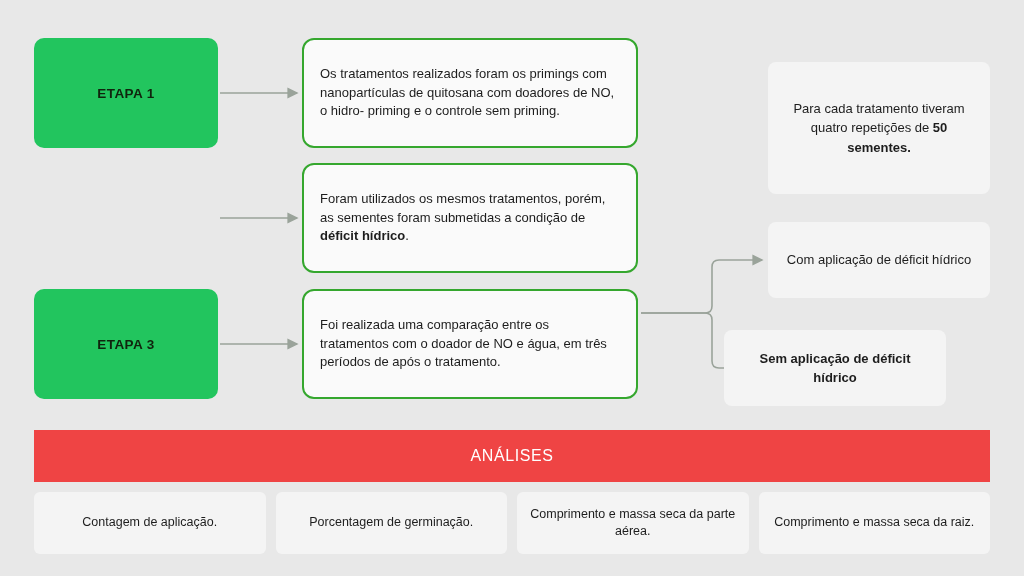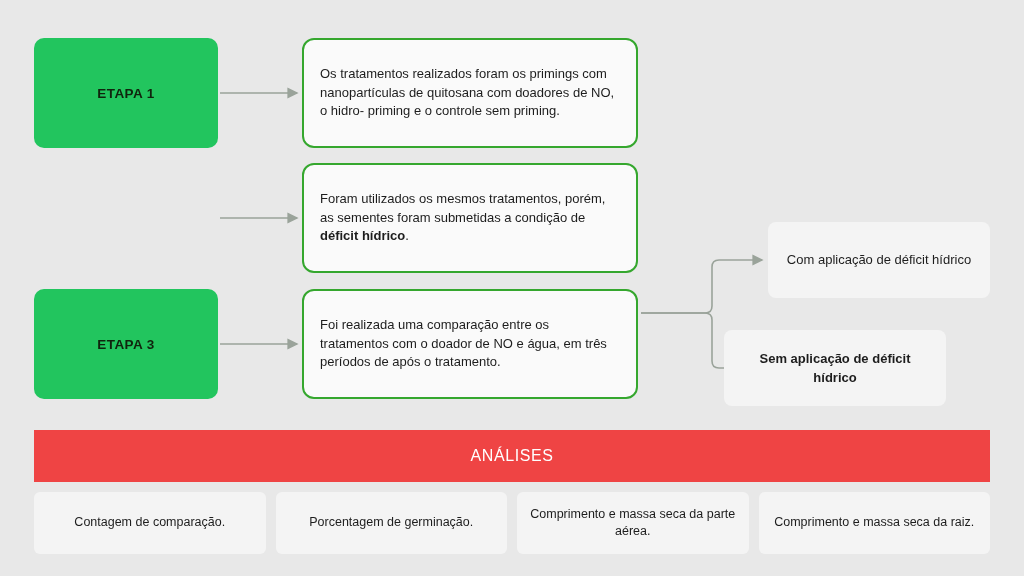--- a/index.html
+++ b/index.html
@@ -153,34 +153,37 @@
   <div class="desc-box" id="desc1">
     <span>Os tratamentos realizados foram  os primings com nanopartículas de quitosana com doadores de NO, o hidro- priming e o controle sem priming.</span>
   </div>
   <div class="desc-box" id="desc2">
     <span>Foram utilizados os mesmos tratamentos, porém, as sementes foram submetidas a condição de <b>déficit hídrico</b>.</span>
   </div>
   <div class="desc-box" id="desc3">
     <span>Foi realizada uma comparação entre os tratamentos com o doador de NO e água, em três períodos de após o tratamento.</span>
   </div>
 
+  <div class="grey-card" id="card-reps">
+    <span>Para cada tratamento tiveram quatro repetições de <b>50 sementes.</b></span>
+  </div>
   <div class="grey-card" id="card-with">
     <span>Com aplicação de déficit hídrico</span>
   </div>
   <div class="grey-card" id="card-without">
     <span>Sem aplicação de déficit hídrico</span>
   </div>
 
   <div id="analyses-band">
     <span>ANÁLISES</span>
   </div>
 
   <div id="analysis-row">
     <div class="analysis-card">
-      <span>Contagem de comparação.</span>
+      <span>Contagem de aplicação.</span>
     </div>
     <div class="analysis-card">
       <span>Porcentagem de germinação.</span>
     </div>
     <div class="analysis-card">
       <span>Comprimento e massa seca da parte aérea.</span>
     </div>
     <div class="analysis-card">
       <span>Comprimento e massa seca da raiz.</span>
     </div>

